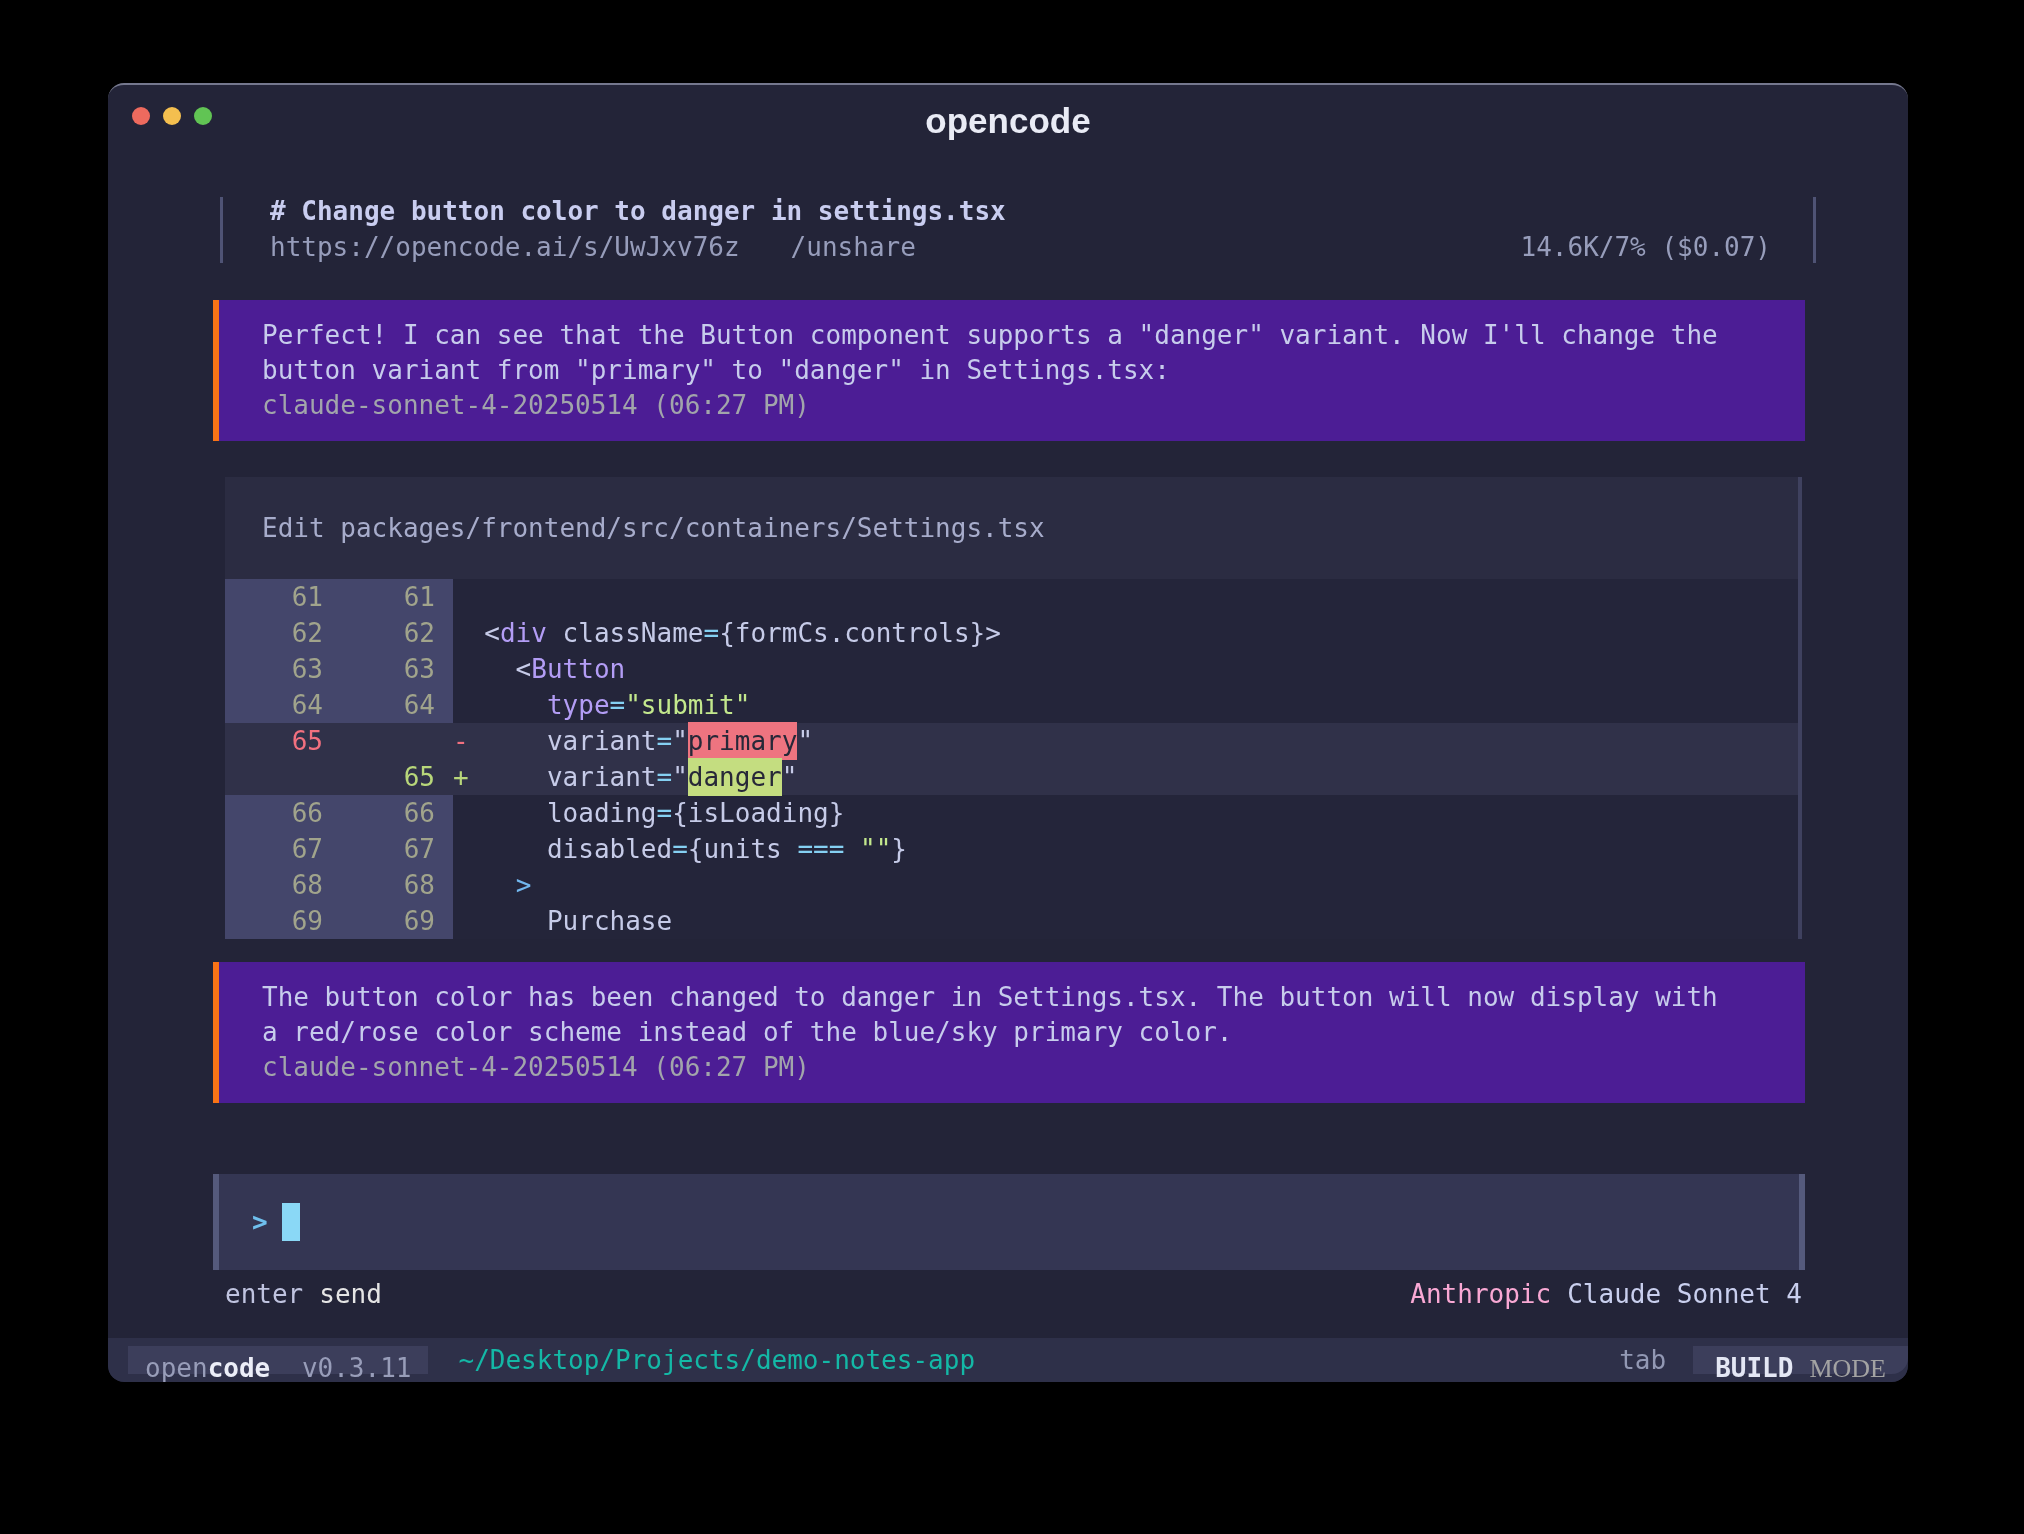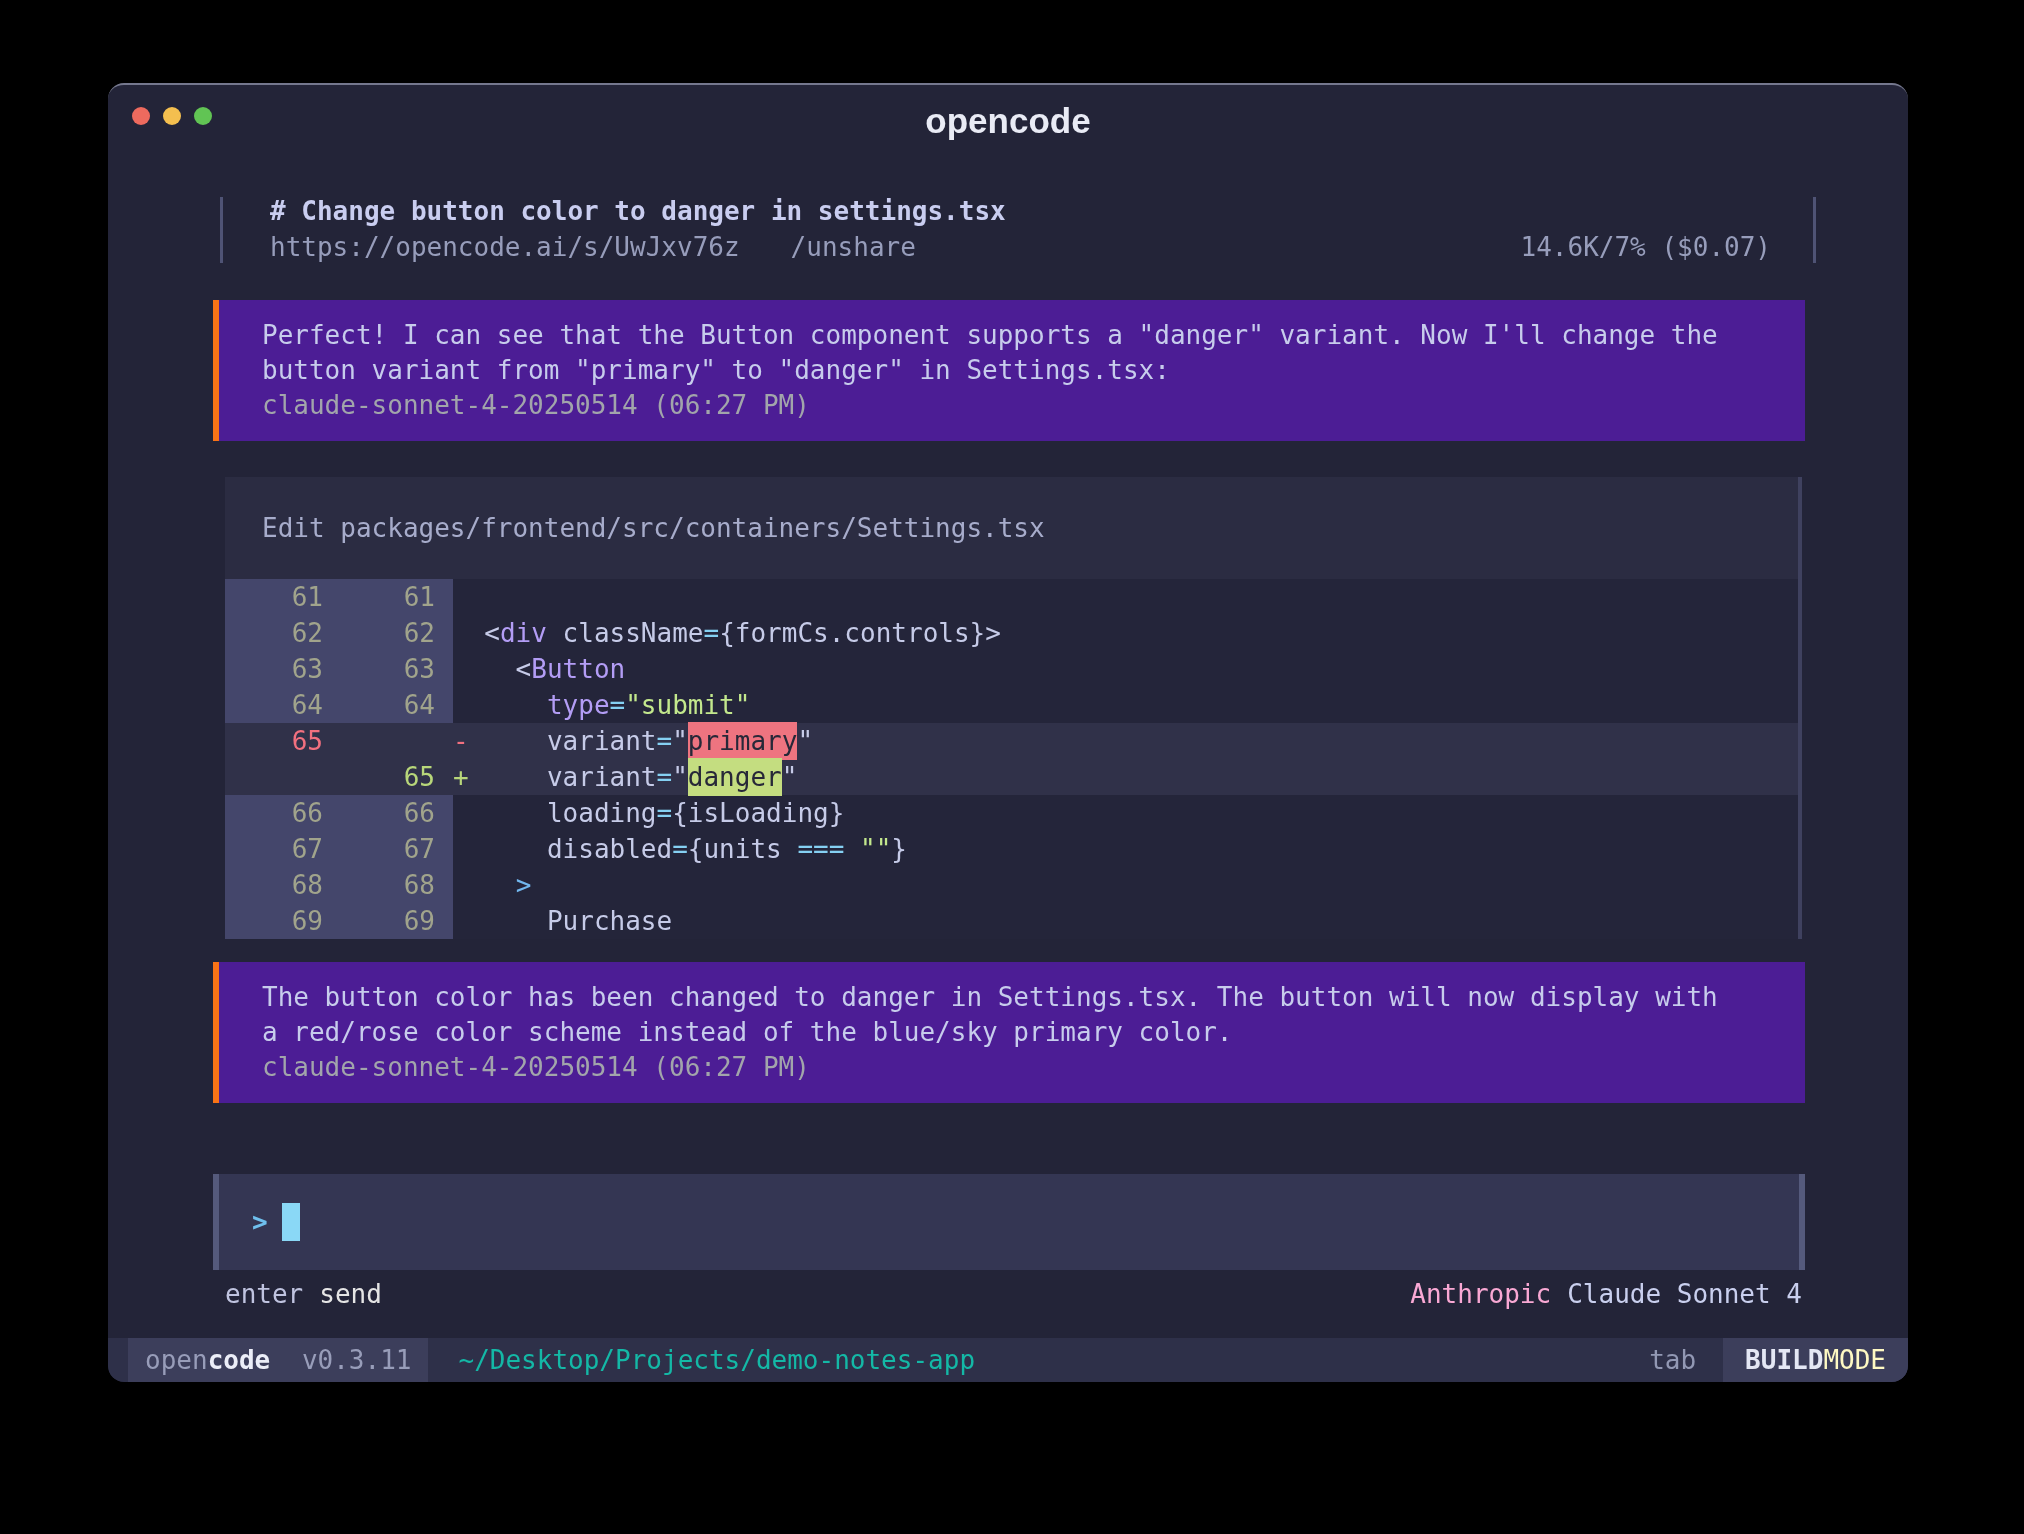--- a/index.html
+++ b/index.html
@@ -73,30 +73,30 @@
   
   .hintrow{position:absolute;left:117px;top:1191px;width:1577px;display:flex;line-height:36px;}
   .hint-key{color:#c0c4e0;}
   .hint-act{color:#e5e5e5;margin-left:16px;}
   .provider{color:#f9a8d4;}
   .model{color:#c9cfee;margin-left:16px;}
 
   
   .statusbar{position:absolute;left:0;right:0;bottom:0;height:44px;background:#2e3049;
              display:flex;align-items:center;padding-left:20px;border-radius:0 0 16px 16px;}
-  .chip{height:44px;line-height:44px;background:#3c3e5b;}
+  .chip{height:28px;line-height:44px;background:#3c3e5b;}
   .chip.left{padding:0 17px;}
   .chip.right{padding:0 22px;border-radius:0 0 16px 0;}
   .sb-open{color:#989db9;}
   .sb-code{color:#eceef8;font-weight:bold;}
   .sb-ver{color:#989db9;margin-left:16px;}
   .path{color:#14b8a6;margin-left:30px;}
   .tabhint{color:#9298b4;margin-right:27px;}
   .sb-build{color:#e4e7f4;font-weight:bold;}
-  .sb-mode{color:#fef9c3;}
+  .sb-mode{color:#a3a3a3;margin-left:16px;font-family:Liberation Serif, serif;}
 </style>
 </head>
 <body>
 
 <div class="window">
 
   <div class="titlebar">
     <div class="lights">
       <div class="light red"></div>
       <div class="light yellow"></div>

